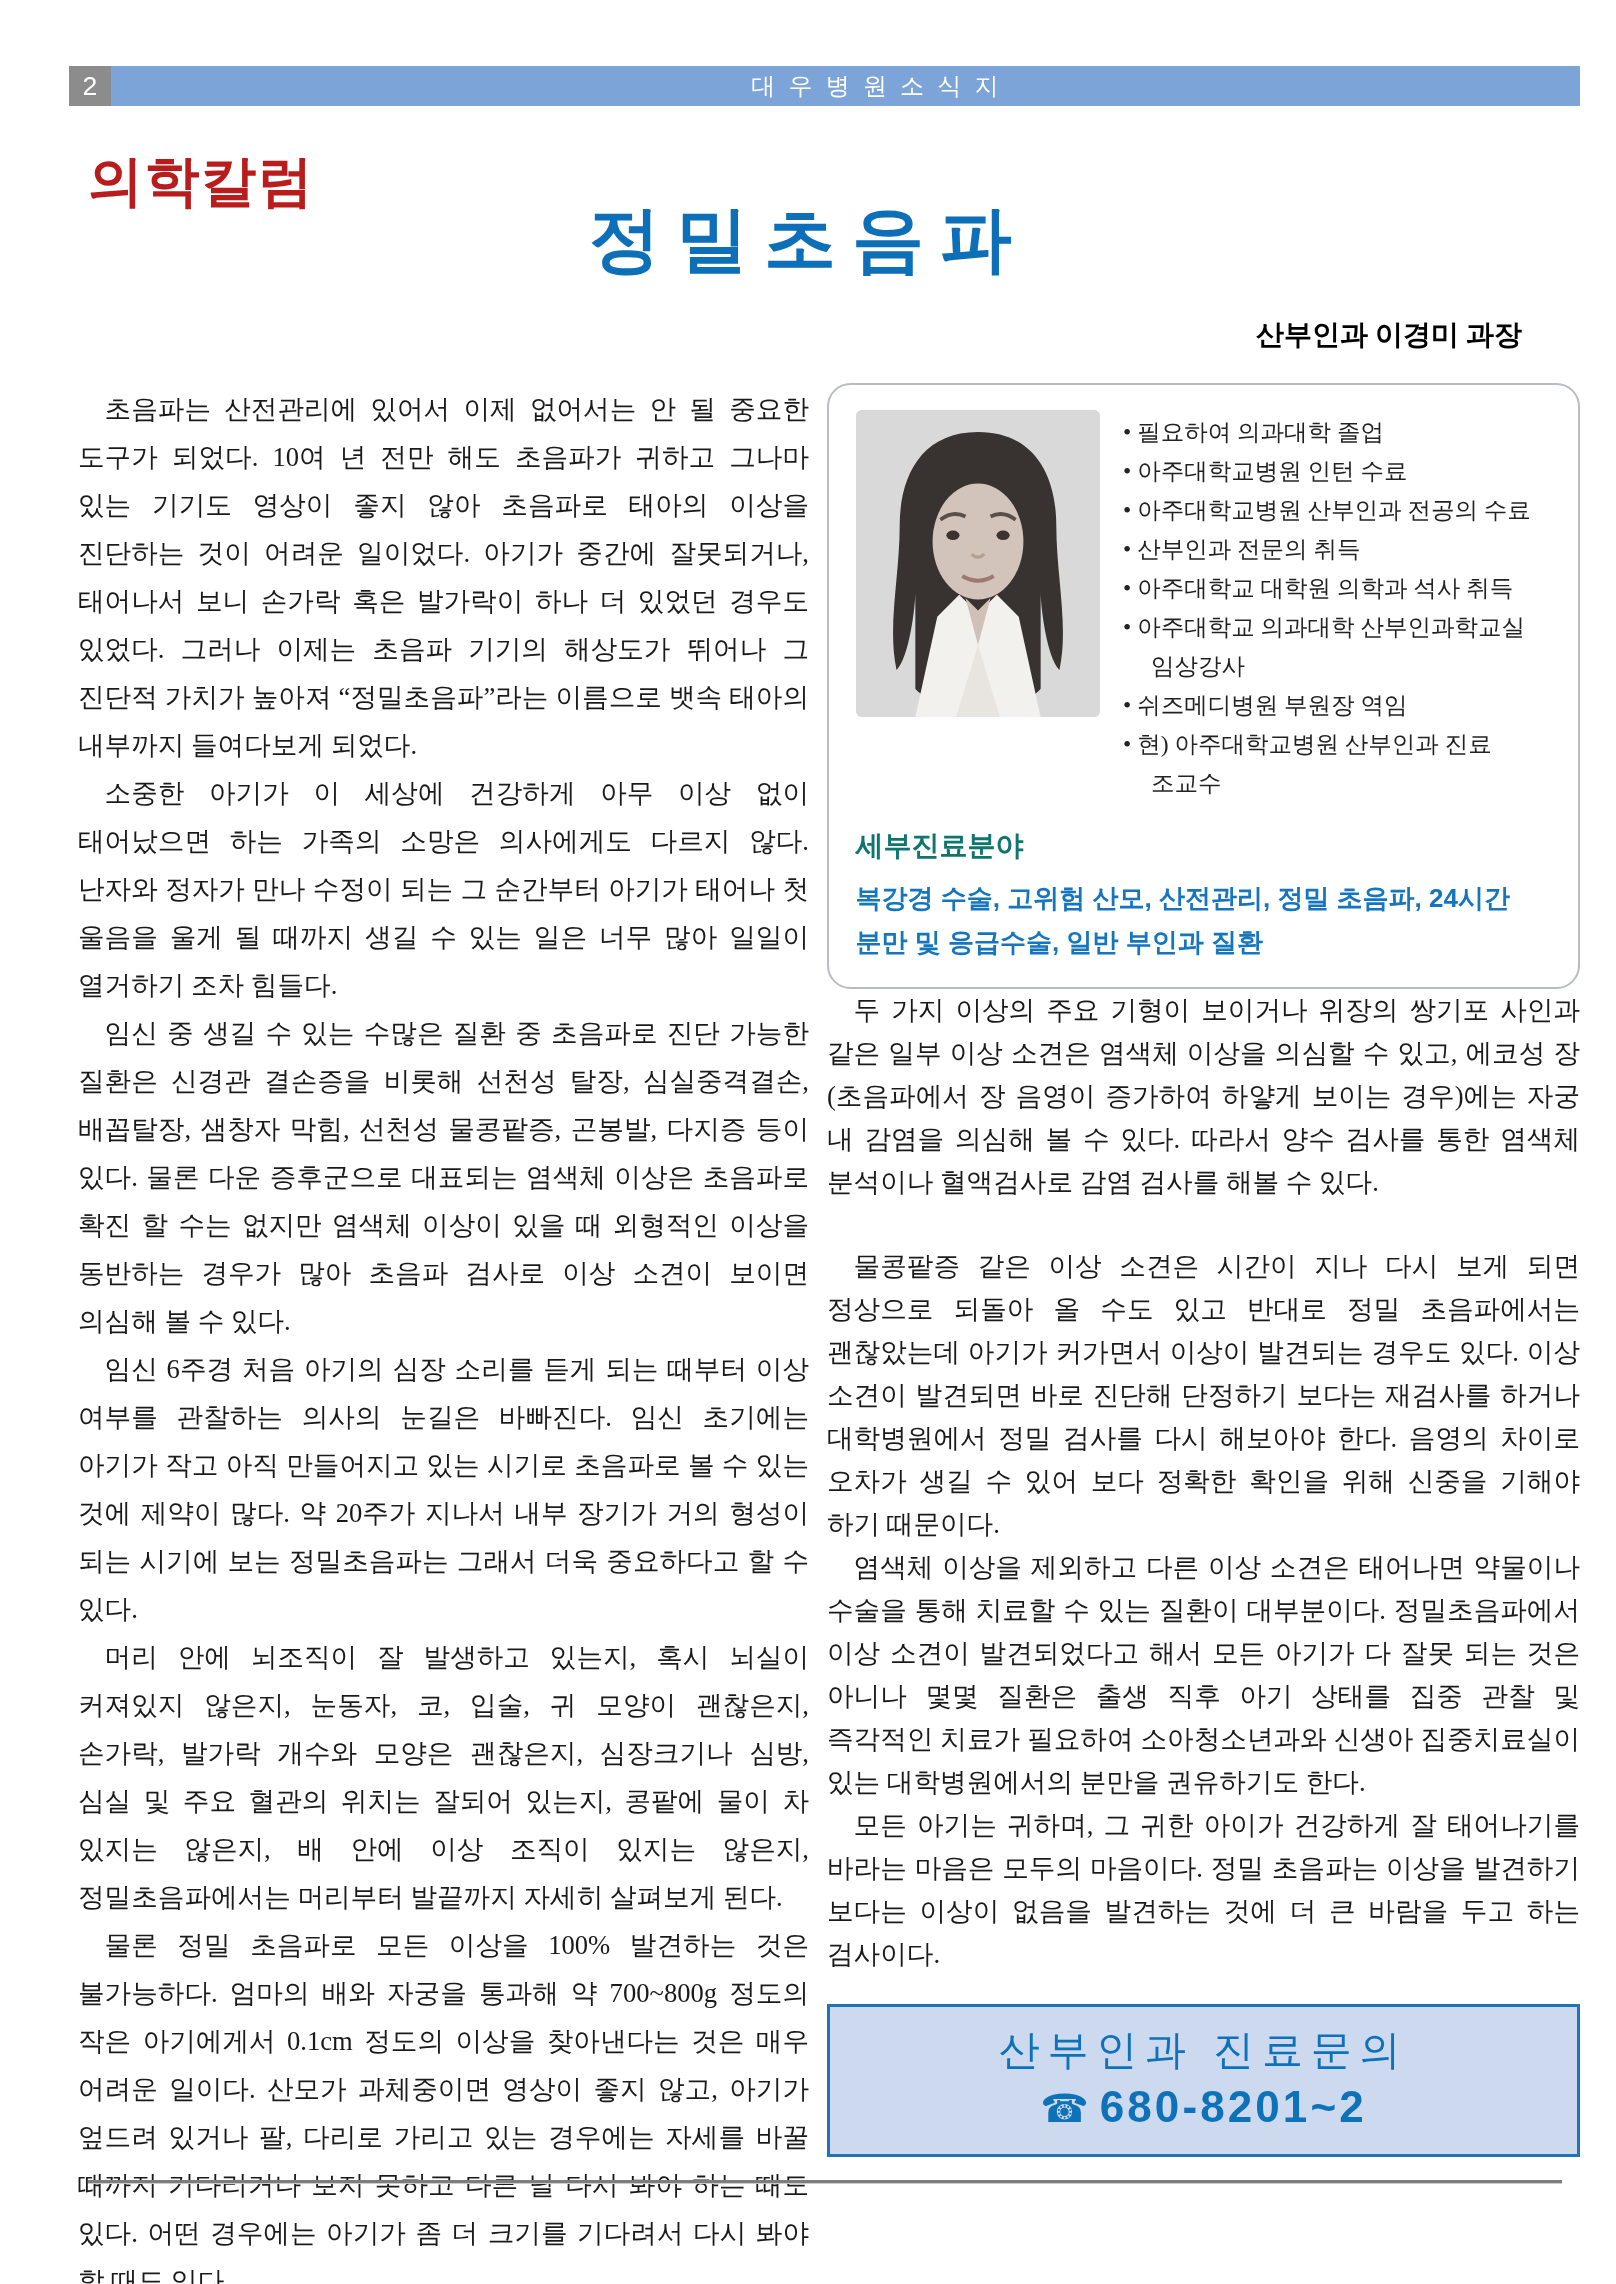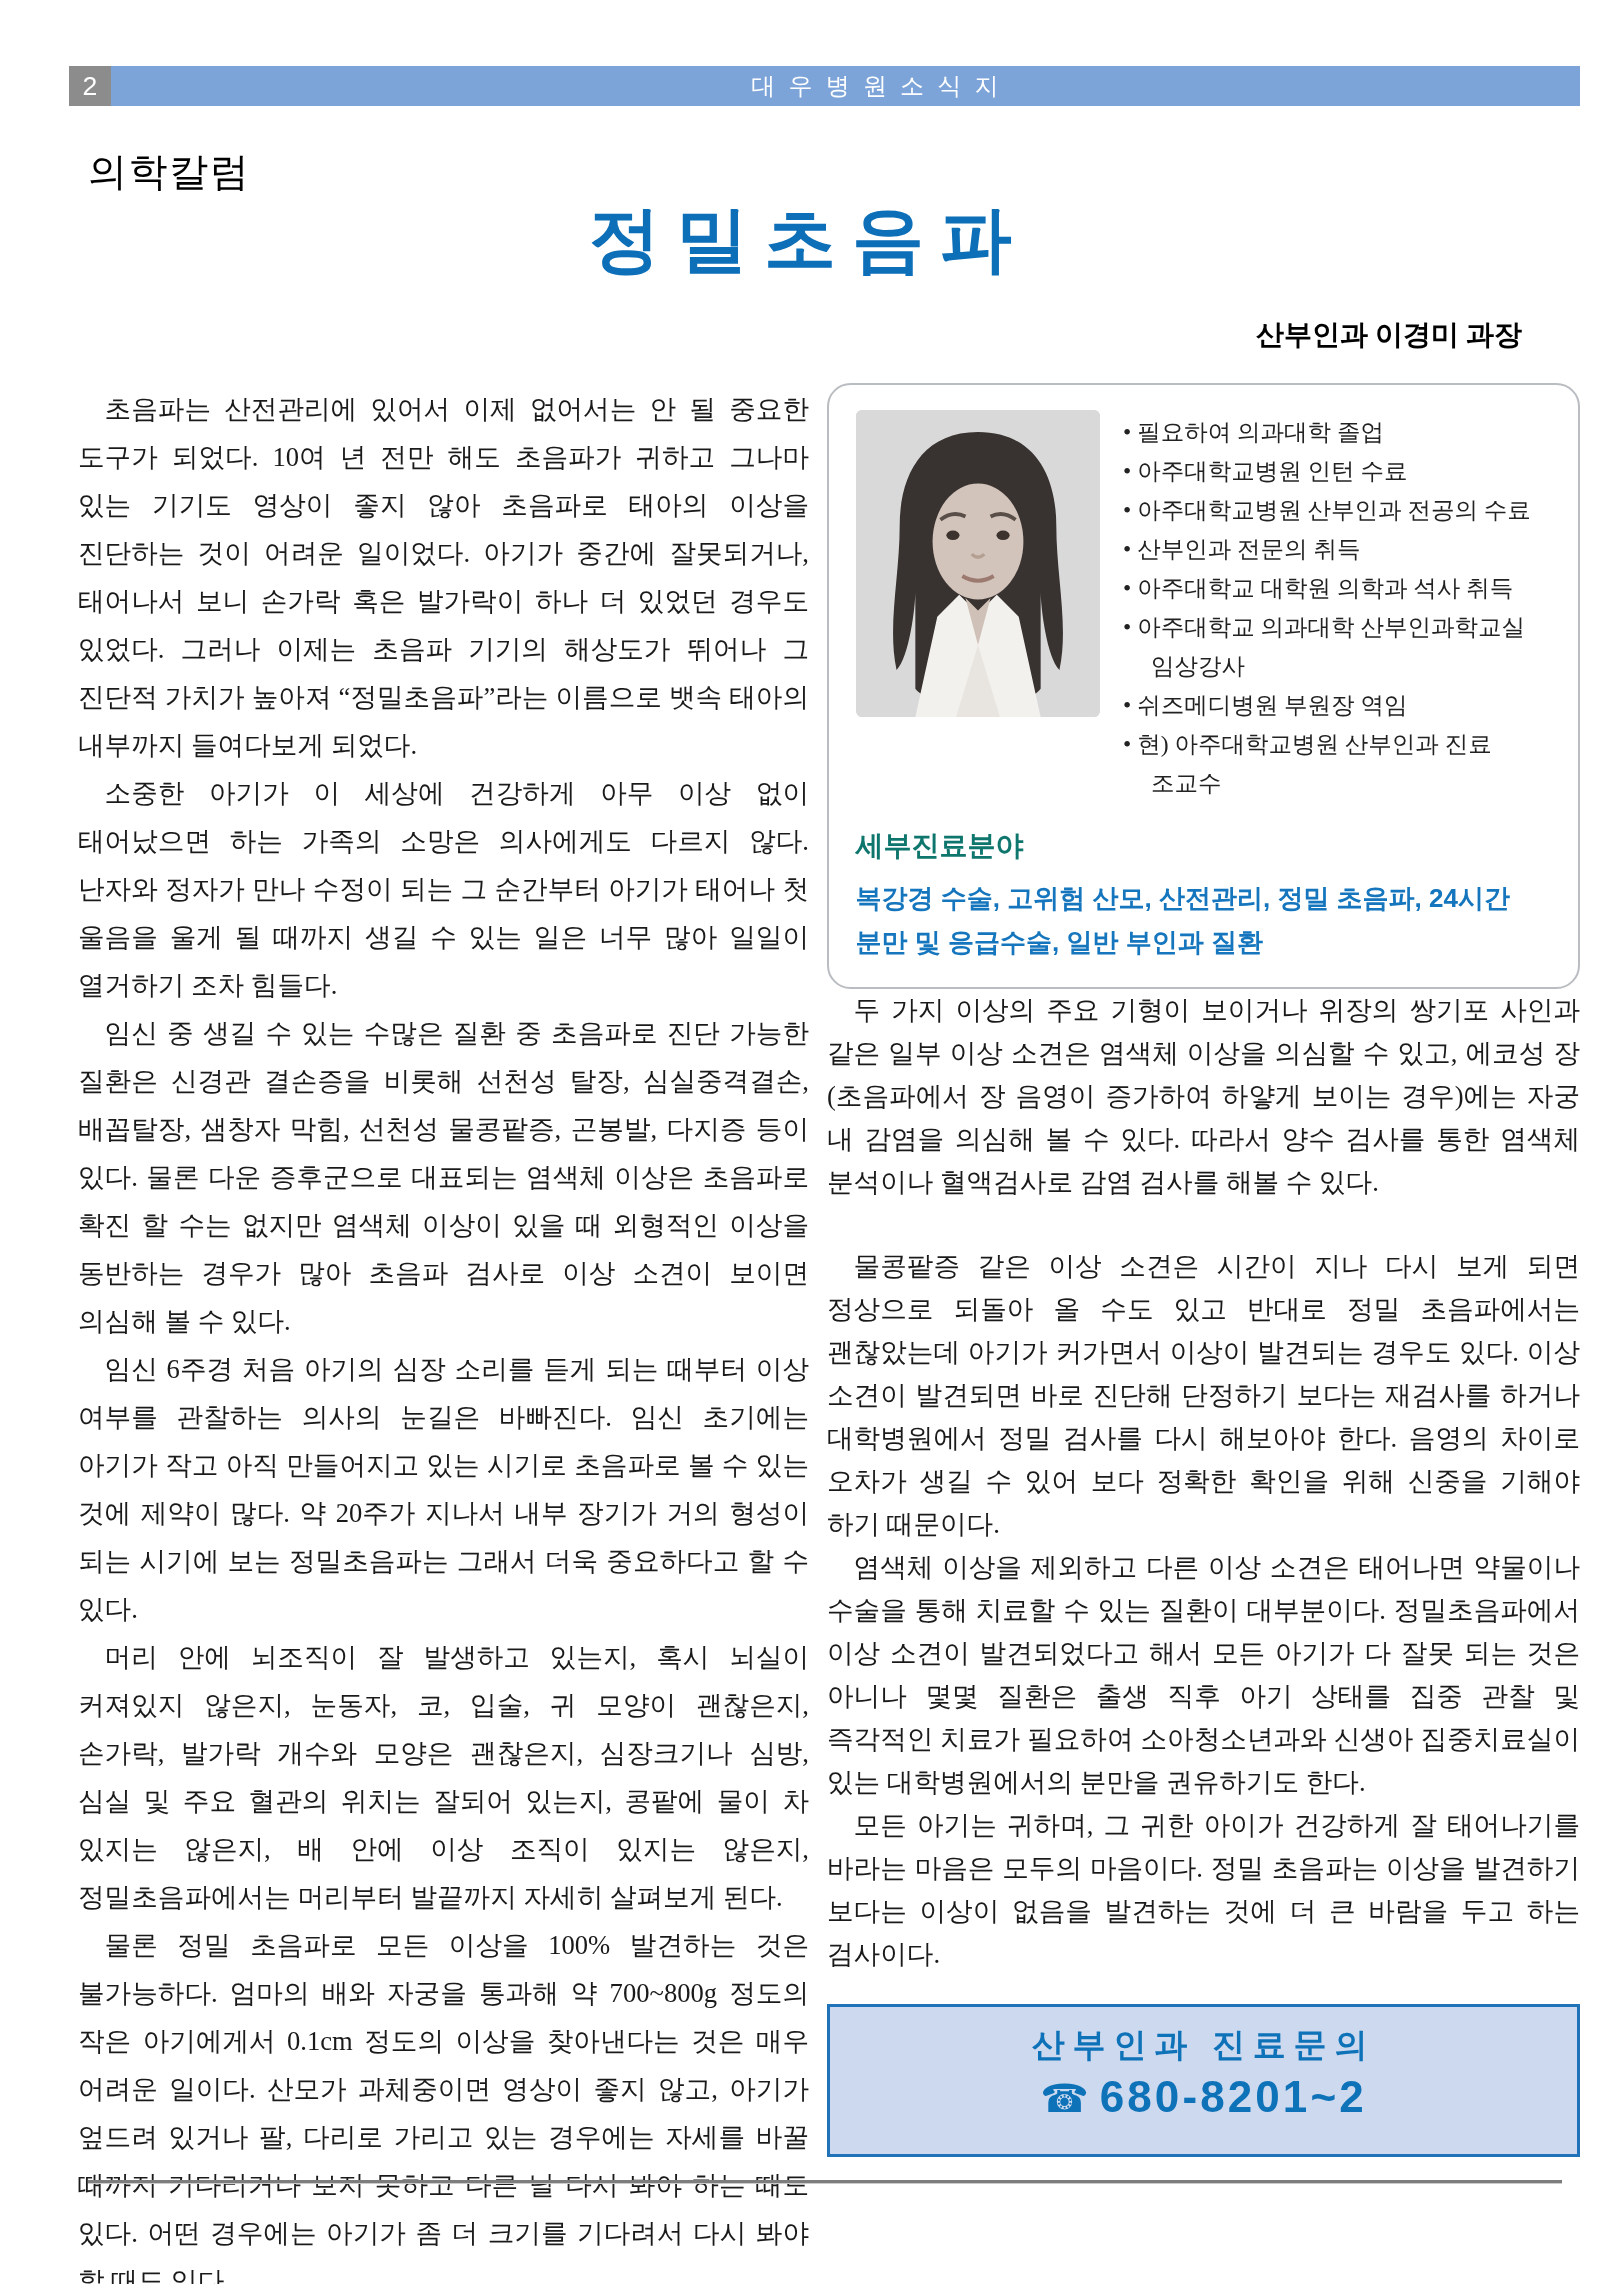--- a/index.html
+++ b/index.html
@@ -30,21 +30,21 @@
     font-family: "Liberation Sans", "DejaVu Sans", sans-serif;
     font-size: 24px; letter-spacing: 0.55em;
     display: flex; align-items: center;
     padding-left: 72px;
     justify-content: center;
   }
 
   .col-label {
     position: absolute; left: 88px; top: 145px;
     font-family: "Liberation Sans", "DejaVu Sans", sans-serif;
-    font-weight: normal; font-size: 39px; color: #000000;
+    font-weight: bold; font-size: 55px; color: #b91c1c;
     letter-spacing: 1.6px;
   }
 
   .title {
     position: absolute; left: 0; top: 202px; width: 100%;
     margin: 0; text-align: center;
     font-family: "Liberation Sans", "DejaVu Sans", sans-serif;
     font-weight: 800; font-size: 72px; line-height: 1.05;
     color: #0d6fb8; letter-spacing: 0.22em;
     white-space: nowrap;
@@ -107,21 +107,21 @@
     box-sizing: border-box;
     position: absolute; left: 0; top: 1621px;
     width: 753px; height: 153px;
     background: #cdd9ef; border: 3.1px solid #2173b9;
     text-align: center;
     font-family: "Liberation Sans", "DejaVu Sans", sans-serif;
     color: #0e72b8;
   }
   .contact-title {
     margin-top: 15.6px;
-    font-weight: bold; font-size: 33px; letter-spacing: 7.8px;
+    font-weight: normal; font-size: 41px; letter-spacing: 7.8px;
   }
   .contact-phone {
     margin-top: 4.7px;
     font-weight: bold; font-size: 44px; letter-spacing: 3.1px;
   }
   .contact-phone .ph-icon { font-size: 39px; margin-right: 7.8px; }
 
   .footer-rule {
     position: absolute; left: 88px; top: 2180px;
     width: 1474px; height: 3.1px;

